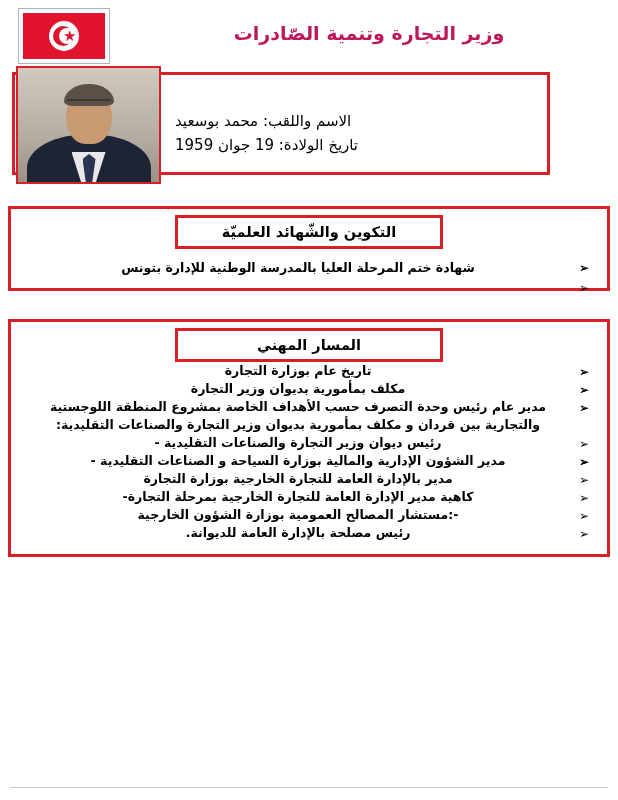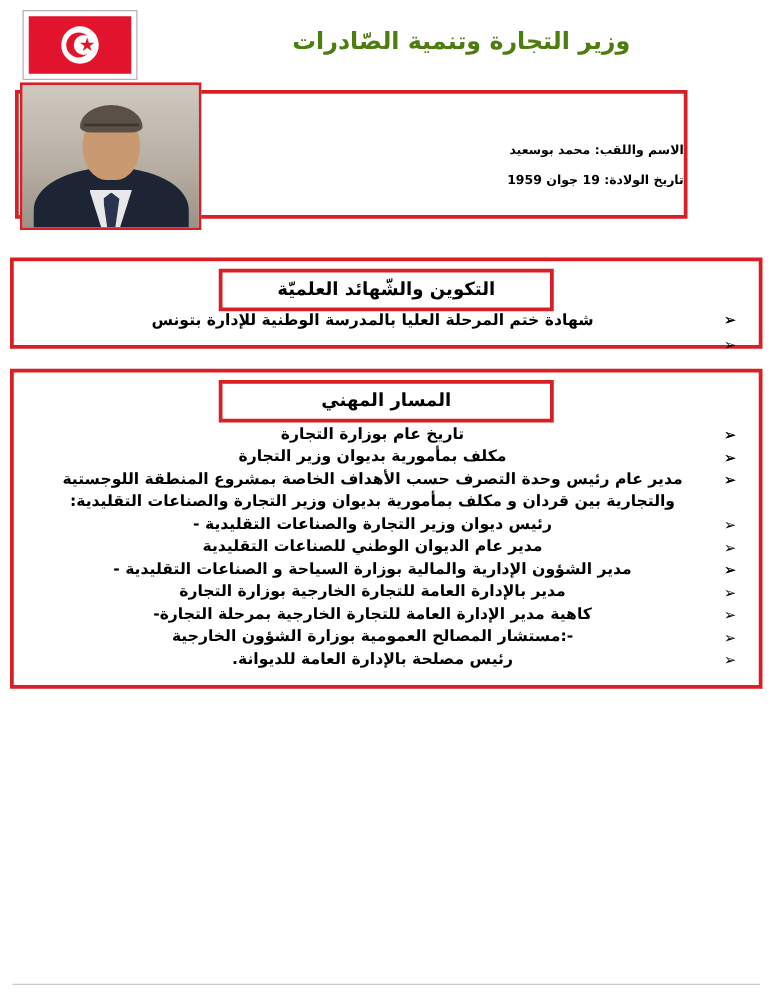--- a/index.html
+++ b/index.html
@@ -88,21 +88,21 @@
     line-height: 14px;
   }
   .doc-title {
     position: absolute;
     top: 22px;
     right: 0;
     left: 120px;
     text-align: center;
     font-size: 19px;
     font-weight: bold;
-    color: #4d7c0f;
+    color: #be185d;
     letter-spacing: 0;
   }
 
   
   .identity-wrap {
     position: relative;
     margin: 6px 12px 0 12px;
     height: 120px;
   }
   .identity-box {
@@ -112,23 +112,23 @@
     left: 0;
     height: 103px;
     border: 3px solid #d81f26;
     box-sizing: border-box;
   }
   .identity-lines {
     position: absolute;
     top: 34px;
     right: 0;
     left: 160px;
-    text-align: right;
-    font-size: 10px;
-    font-weight: bold;
+    text-align: left;
+    font-size: 15px;
+    font-weight: normal;
     line-height: 24px;
   }
   .photo {
     position: absolute;
     top: -6px;
     left: 4px;
     width: 145px;
     height: 118px;
     border: 2px solid #d81f26;
     box-sizing: border-box;
@@ -218,22 +218,22 @@
     background: #ffffff;
     border: 3px solid #d81f26;
     text-align: center;
     font-size: 14.5px;
     font-weight: bold;
     box-sizing: border-box;
   }
   .section-title-box.title-education { top: 6px; }
   .section-title-box.title-career { top: 6px; }
 
-  .edu-section { margin-top: 14px; padding-top: 36px; padding-bottom: 10px; }
-  .career-section { margin-top: 16px; padding-top: 40px; }
+  .edu-section { margin-top: 14px; padding-top: 48px; padding-bottom: 10px; }
+  .career-section { margin-top: 28px; padding-top: 40px; }
 
   ul.bullets {
     list-style: none;
     margin: 0;
     padding: 0;
   }
   ul.bullets li {
     position: relative;
     font-size: 12.5px;
     font-weight: bold;
@@ -338,21 +338,20 @@
       <li class="multiline">
         <span class="bullet">➢</span>
         <span>مدير عام رئيس وحدة التصرف حسب الأهداف الخاصة بمشروع المنطقة اللوجستية والتجارية بين قردان و مكلف بمأمورية بديوان وزير التجارة والصناعات التقليدية:</span>
       </li>
       <li>
         <span class="bullet">➢</span>
         <span>رئيس ديوان وزير التجارة والصناعات التقليدية -</span>
       </li>
       <li>
         <span class="bullet">➢</span>
-        <span>مدير عام الديوان الوطني للصناعات التقليدية</span>
       </li>
       <li>
         <span class="bullet">➢</span>
       </li>
       <li>
         <span class="bullet">➢</span>
         <span>مدير الشؤون الإدارية والمالية بوزارة السياحة و الصناعات التقليدية -</span>
       </li>
       <li>
         <span class="bullet">➢</span>

